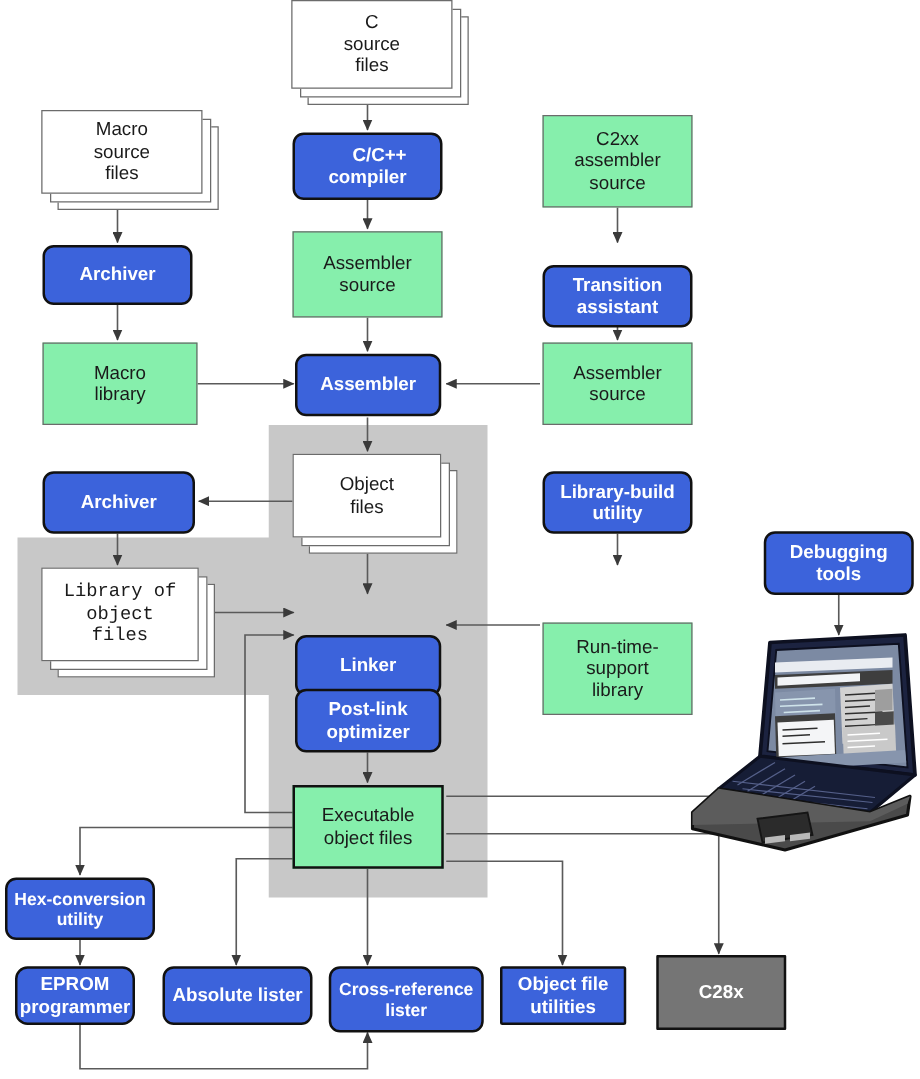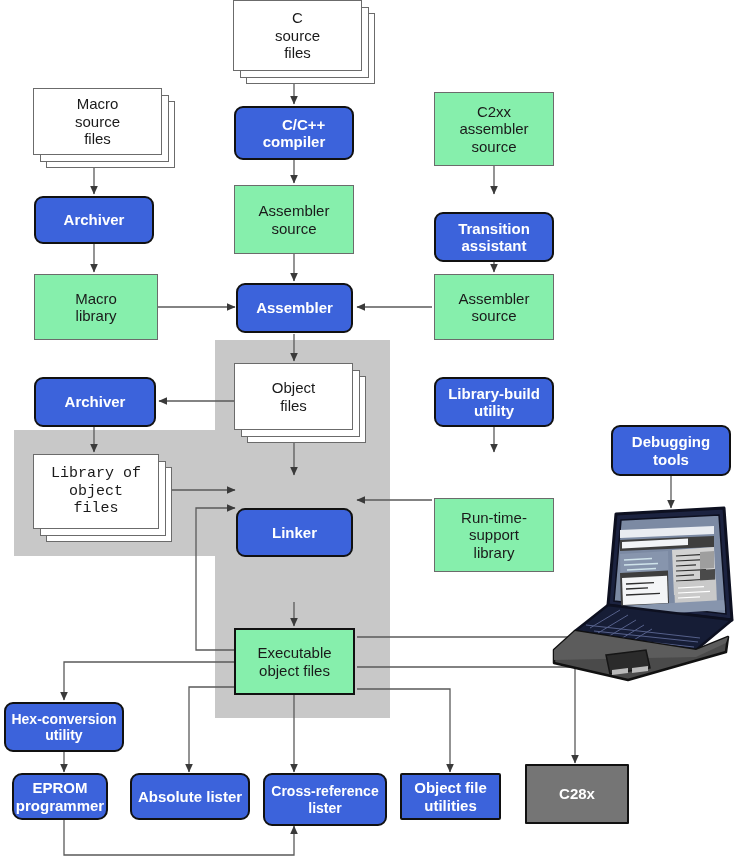--- a/index.html
+++ b/index.html
@@ -151,20 +151,22 @@
 
   <div class="node proc lbl" style="left:434px;top:377px;width:120px;height:50px;">Library-build
 utility</div>
 
   <div class="node file lbl" style="left:434px;top:454px;width:120px;height:74px;margin-top:44px;">Run-time-
 support
 library</div>
 
   <div class="node proc lbl" style="left:236px;top:484px;width:117px;height:49px;margin-top:24px;">Linker</div>
 
+  <div class="node proc lbl" style="left:236px;top:551px;width:117px;height:51px;">Post-link
+optimizer</div>
 
   <div class="node file heavy lbl" style="left:234px;top:628px;width:121px;height:67px;">Executable
 object files</div>
 
   <div class="node proc lbl" style="left:611px;top:425px;width:120px;height:51px;">Debugging
 tools</div>
 
   <svg class="laptop" style="left:528px;top:500px;" width="208" height="185" viewBox="0 0 208 185">
 
     <path d="M80,105 L88,14 L196,8 L204,120 Z" fill="#1c2340" stroke="#0d1020" stroke-width="3" stroke-linejoin="round"></path>

